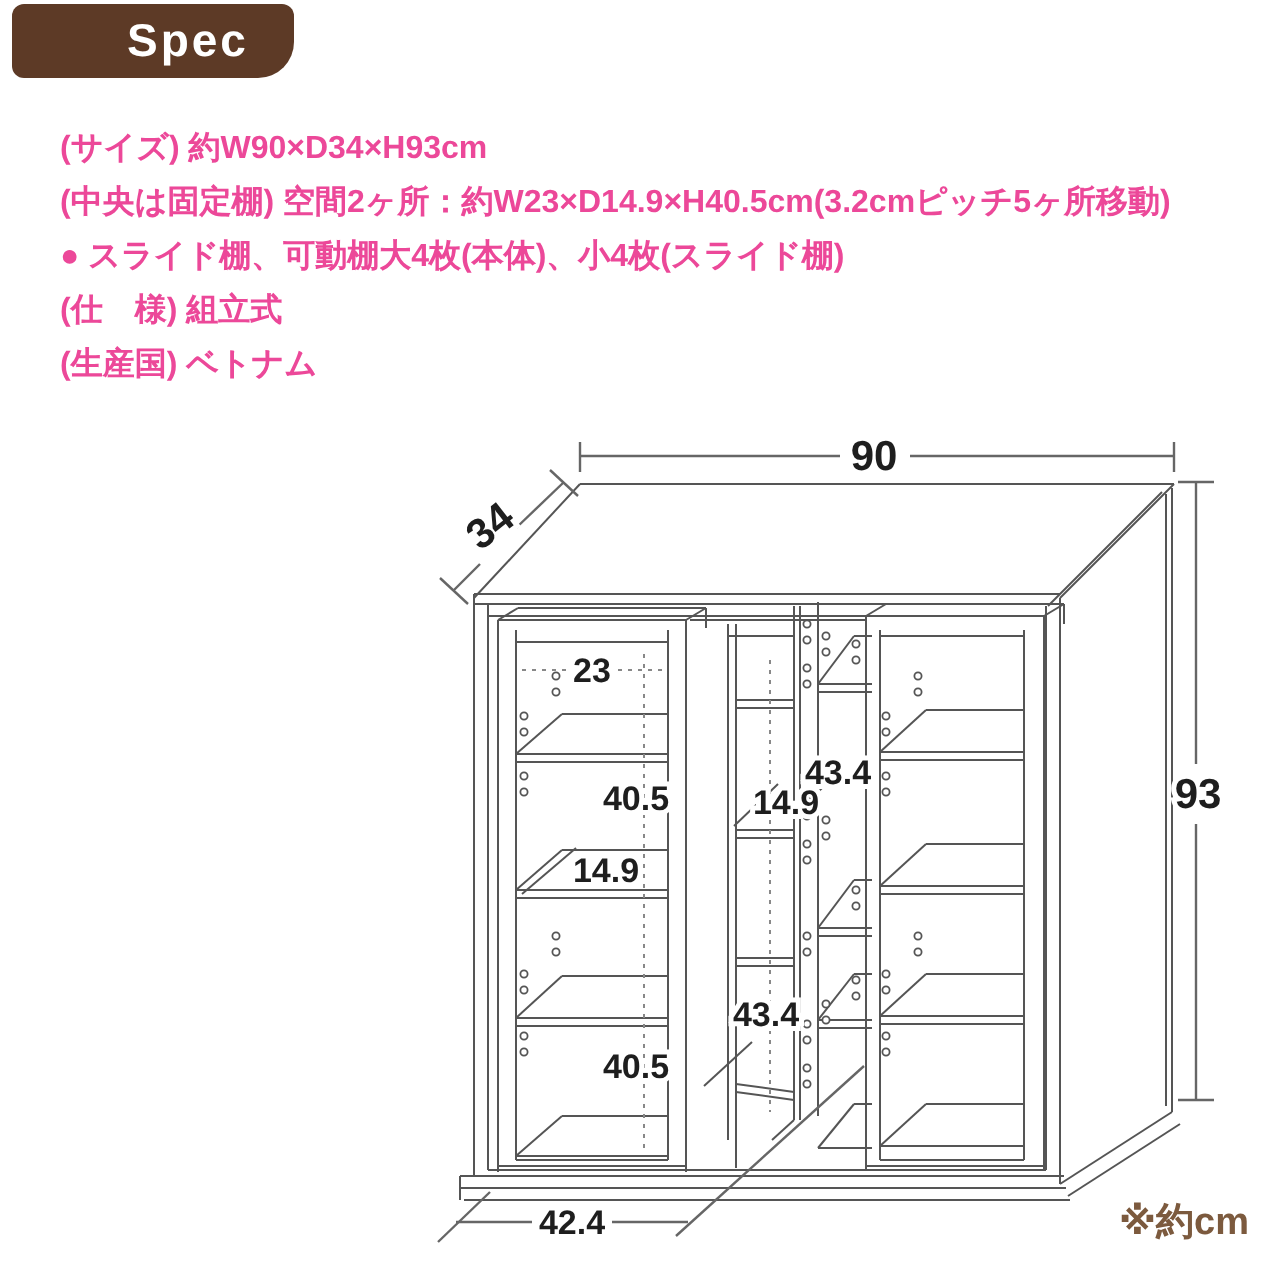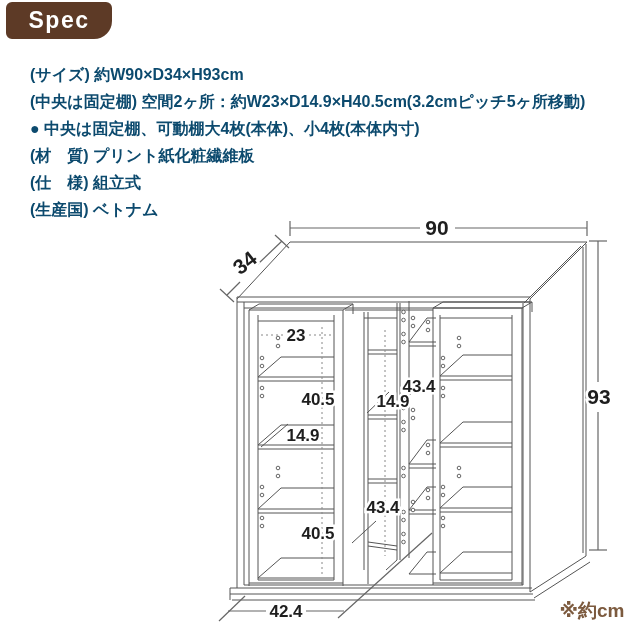--- a/index.html
+++ b/index.html
@@ -1,23 +1,23 @@
 <!DOCTYPE html>
 <html><head>
 <meta charset="utf-8">
 <style>
   html,body{margin:0;padding:0;background:#ffffff;}
   #stage{position:relative;width:640px;height:640px;background:#ffffff;overflow:hidden;
          font-family:"Liberation Sans","DejaVu Sans",sans-serif;}
   
   .badge{position:absolute;left:6px;top:2px;width:106px;height:37px;background:#5d3a26;
-         border-radius:6px 6px 18px 6px;display:flex;align-items:center;justify-content:center;}
+         border-radius:6px 6px 18px 6px;display:flex;align-items:center;justify-content:center;padding-left:35px;}
   .badge span{color:#ffffff;font-size:23px;font-weight:600;letter-spacing:1.5px;}
   
-  .spec{position:absolute;left:30px;top:61px;color:#0c4a6e;font-size:16px;font-weight:600;
+  .spec{position:absolute;left:30px;top:61px;color:#ec4899;font-size:16px;font-weight:600;
         line-height:27px;white-space:nowrap;}
   .spec div{height:27px;}
   
   svg{position:absolute;left:0;top:0;}
   .ln{stroke:#555555;stroke-width:1;fill:none;}
   .dimln{stroke:#666666;stroke-width:1.2;fill:none;}
   .dot{stroke:#888888;stroke-width:1;fill:none;stroke-dasharray:2 3;}
   .hole{stroke:#555555;stroke-width:0.9;fill:#ffffff;}
   text.dim{fill:#1e1e1e;font-family:"Liberation Sans","DejaVu Sans",sans-serif;
            font-weight:600;paint-order:stroke;stroke:#ffffff;stroke-width:5px;}
@@ -30,22 +30,21 @@
 
 <div id="stage">
 
   <div class="badge">
     <span>Spec</span>
   </div>
 
   <div class="spec">
     <div>(サイズ) 約W90×D34×H93cm</div>
     <div>(中央は固定棚) 空間2ヶ所：約W23×D14.9×H40.5cm(3.2cmピッチ5ヶ所移動)</div>
-    <div>● 中央は固定棚、可動棚大4枚(本体)、小4枚(本体内寸)</div>
-    <div>(材　質) プリント紙化粧繊維板</div>
+    <div>● スライド棚、可動棚大4枚(本体)、小4枚(スライド棚)</div>
     <div>(仕　様) 組立式</div>
     <div>(生産国) ベトナム</div>
   </div>
 
   <svg width="640" height="640" viewBox="0 0 640 640">
 
     <g class="ln">
 
       <line x1="290" y1="242" x2="587" y2="242"></line>
       <line x1="237" y1="299" x2="290" y2="242"></line>

